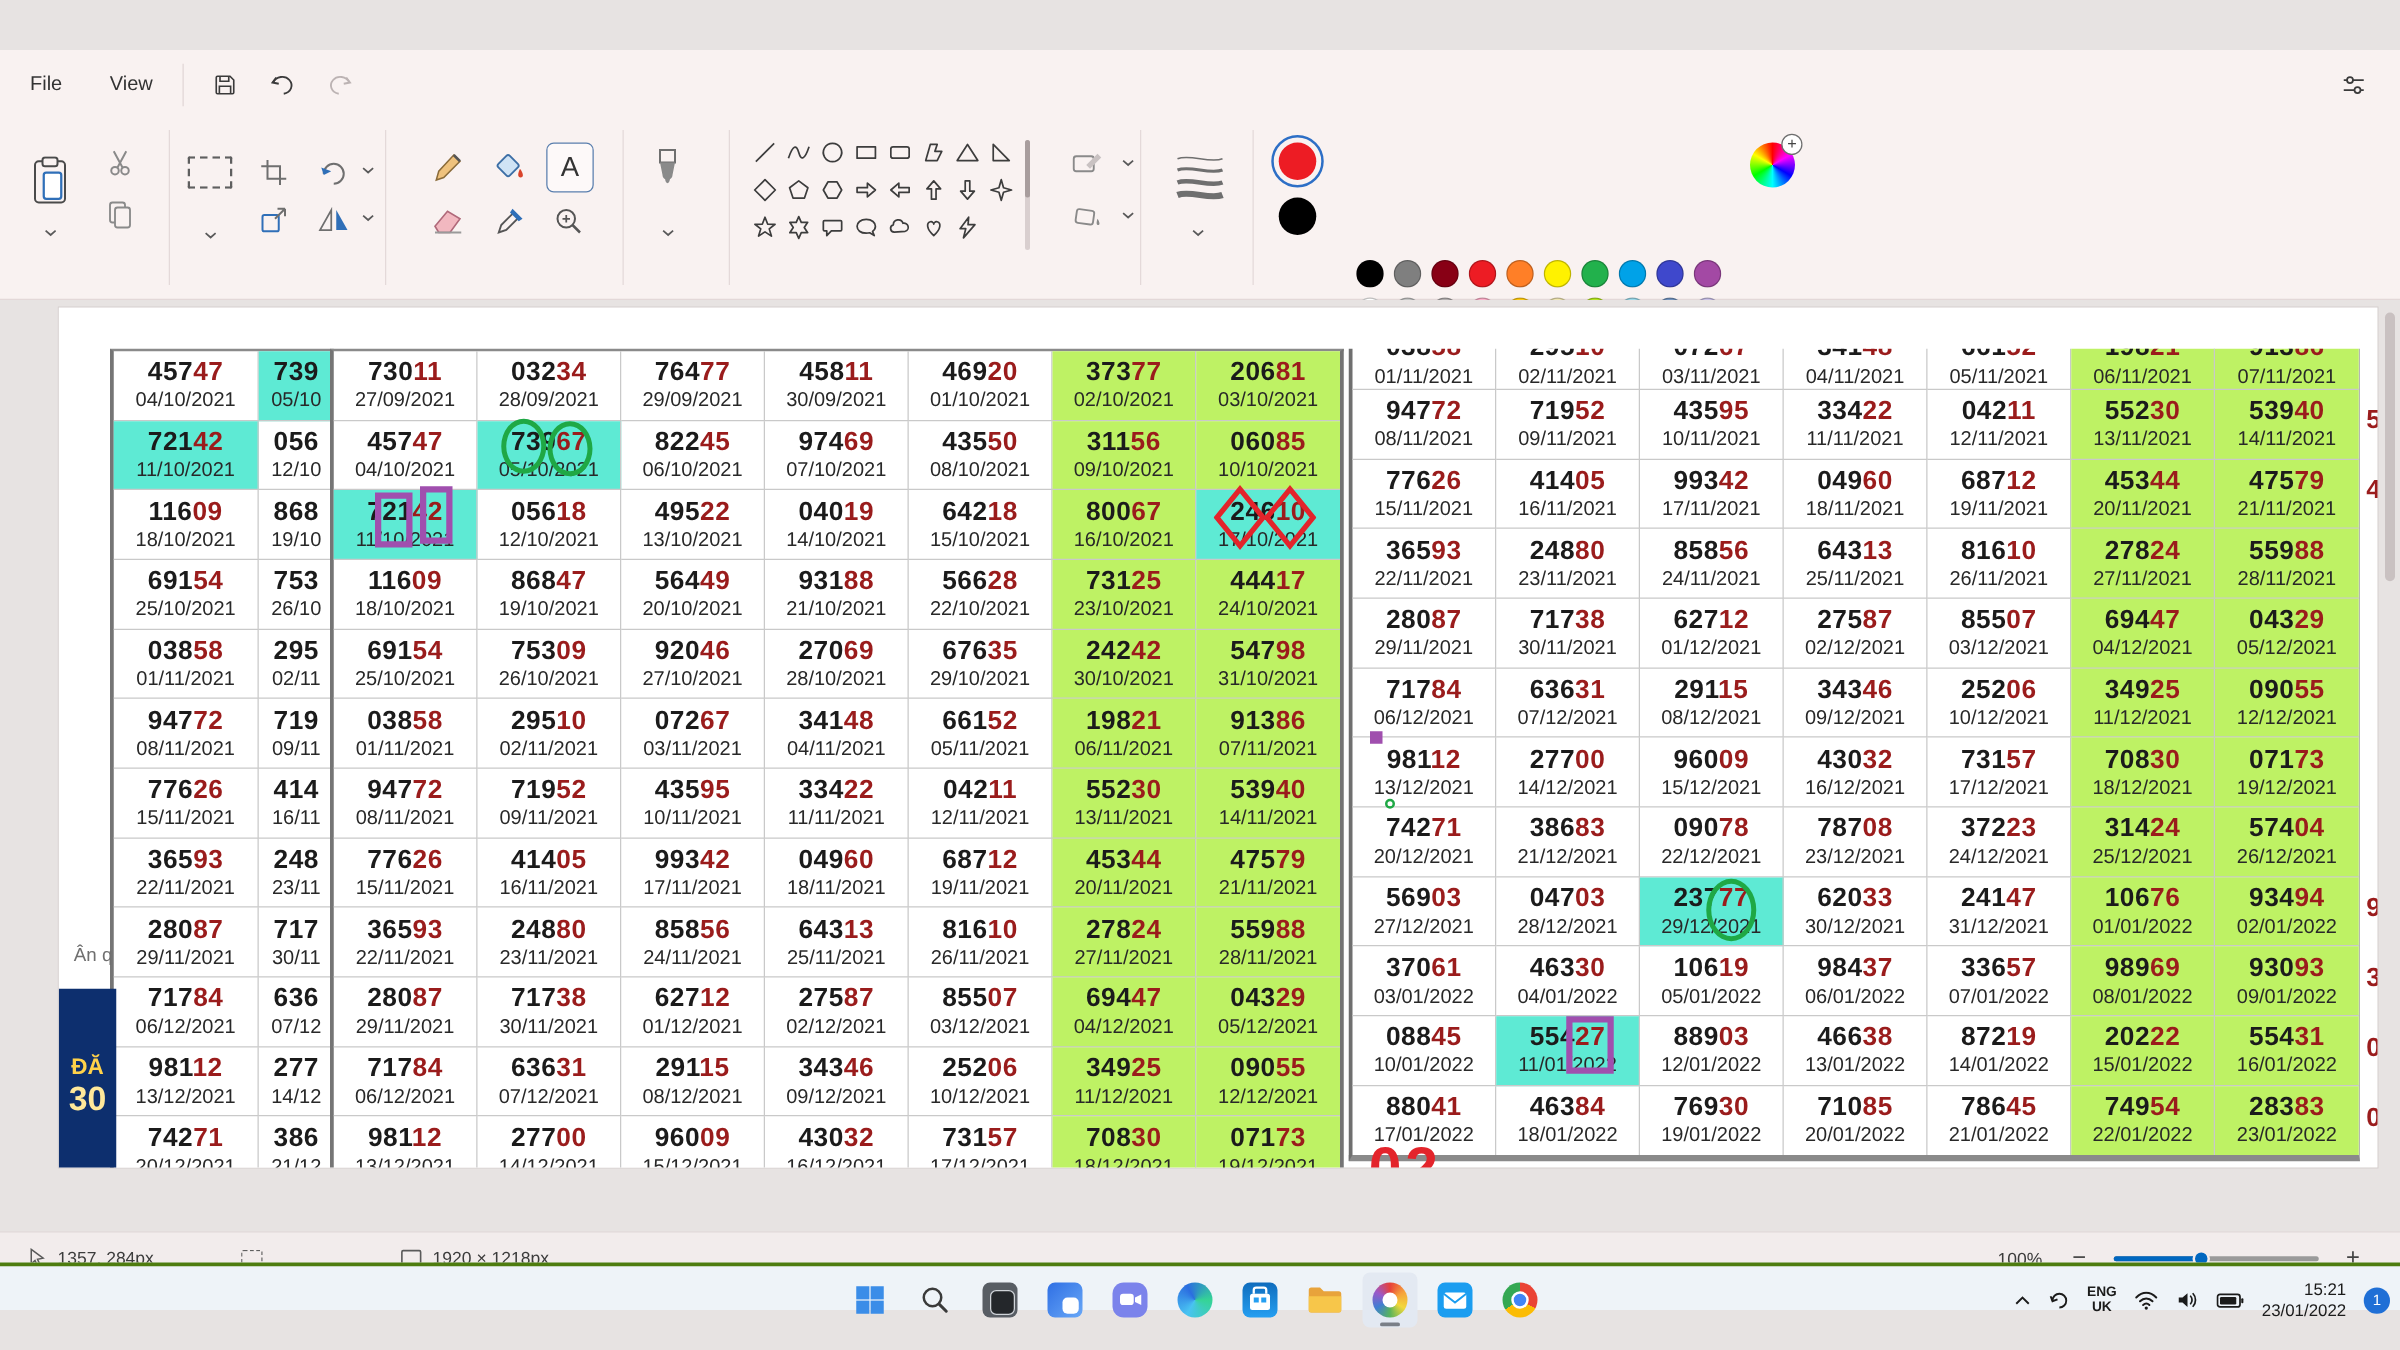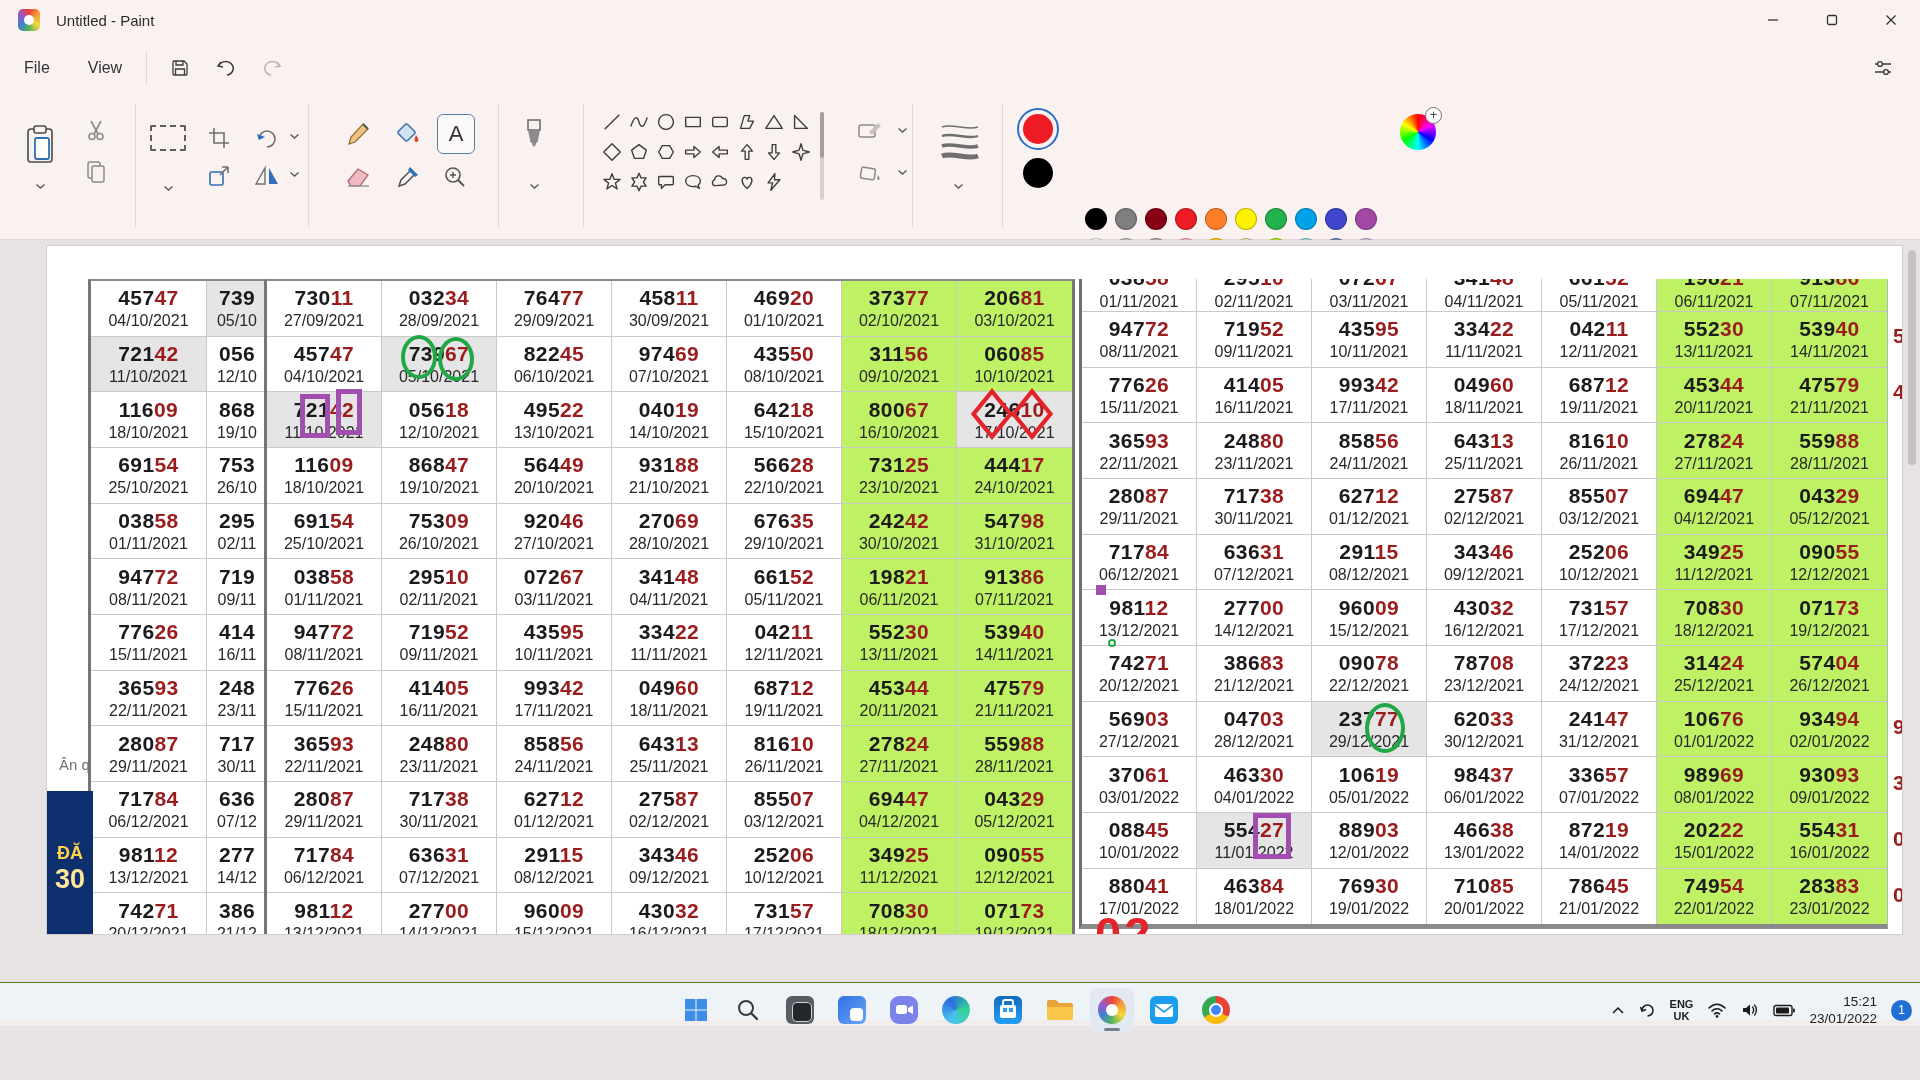--- a/index.html
+++ b/index.html
@@ -44,21 +44,21 @@
   .vscroll{position:absolute;right:2px;top:0;width:12px;height:745px}
   .vscroll .thumb{position:absolute;left:2px;top:10px;width:8px;height:215px;background:#c9c1c1;border-radius:4px}
 
   .tbl{position:absolute;background:#fff}
   .trow{display:grid;height:55.66px}
   .mrow{grid-template-columns:repeat(7,115px)}
   .prow2{grid-template-columns:116px 60px}
   .cell{position:relative;border-right:1px solid #c9c9c9;border-bottom:1px solid #c9c9c9;display:flex;flex-direction:column;align-items:center;justify-content:center;overflow:visible}
   .trow .cell:last-child{border-right:none}
   .tbl .trow:last-child .cell{border-bottom:none}
-  .bg-o{background:#e5e5e5}
+  .bg-o{background:#5eead4}
   .bg-g{background:#bef264}
   .num{font-weight:bold;font-size:21px;line-height:24px;letter-spacing:.4px;white-space:nowrap}
   .nb{color:#1b1b1b}.nr{color:#9a1c1c}
   .date{font-size:16px;line-height:19px;color:#282828;white-space:nowrap;margin-top:1px}
   .clip{height:12px;overflow:hidden;width:100%;text-align:center}
   .clip .num{margin-top:-13px;display:block}
   .left-partial{border-left:3px solid #757575;border-top:2px solid #8a8a8a}
   .left-main{border-left:3px solid #757575;border-right:3px solid #757575;border-top:2px solid #8a8a8a;border-bottom:1px solid #b5b5b5}
   .right-tbl{border-left:3px solid #6f6f6f;border-bottom:5px solid #8a8a8a;border-right:1px solid #b5b5b5}
 
@@ -81,57 +81,36 @@
   
   .statusbar{position:absolute;left:0;top:985px;width:1920px;height:41px;background:#f2ecec;border-top:1px solid #e0d7d7;display:flex;align-items:center;font-size:14px;color:#3c3c3c}
   .sb-item{display:flex;align-items:center;gap:8px;margin-left:22px}
   .sb-right{position:absolute;right:0;top:0;height:41px;display:flex;align-items:center}
   .zoom-slider{position:relative;width:164px;height:4px;background:#9a9a9a;border-radius:2px;margin:0 14px}
   .zoom-fill{position:absolute;left:0;top:0;height:4px;width:70px;background:#0067c0;border-radius:2px}
   .zoom-thumb{position:absolute;left:63px;top:-5px;width:14px;height:14px;border-radius:50%;background:#0067c0;border:2px solid #f2ecec}
   .zbtn{font-size:19px;color:#444;padding:0 8px}
 
   
-  .taskbar{position:absolute;left:0;top:982px;width:1920px;height:38px;background:#eef3f8;border-top:1px solid #4d7c0f}
+  .taskbar{position:absolute;left:0;top:1010px;width:1920px;height:38px;background:#eef3f8;border-top:3px solid #4d7c0f}
   .tb-center{position:absolute;left:674px;top:5px;display:flex}
   .tb-ic{width:44px;height:44px;border-radius:6px;display:flex;align-items:center;justify-content:center;position:relative;margin-right:8px}
   .tb-ic.active{background:#e3e9f2}
   .tb-ic.active:after{content:"";position:absolute;bottom:1px;left:14px;width:16px;height:3px;border-radius:2px;background:#7a7f87}
   .tray{position:absolute;right:8px;top:0;height:54px;display:flex;align-items:center;gap:14px;color:#1b1b1b}
   .lang{font-size:11px;font-weight:bold;line-height:12px;text-align:center}
   .clock{font-size:13.5px;line-height:17px;text-align:right}
   .nbadge{width:21px;height:21px;border-radius:50%;background:#1f6fd6;color:#fff;font-size:12px;display:flex;align-items:center;justify-content:center}
   .ico28{width:28px;height:28px;border-radius:6px;position:relative}
 </style>
 </head>
 <body>
 
 <div id="root">
 
-  <div class="titlebar">
-    <div class="app-logo"></div>
-    <div class="title-text">Untitled - Paint</div>
-    <div class="winbtns">
-      <div class="winbtn">
-          <svg width="12" height="12">
-            <path d="M1 6 H11" stroke="#333" stroke-width="1.3"></path>
-          </svg>
-        </div>
-      <div class="winbtn">
-          <svg width="12" height="12">
-            <rect x="1.5" y="1.5" width="9" height="9" rx="1.5" fill="none" stroke="#333" stroke-width="1.3"></rect>
-          </svg>
-        </div>
-      <div class="winbtn">
-          <svg width="12" height="12">
-            <path d="M1.5 1.5 L10.5 10.5 M10.5 1.5 L1.5 10.5" stroke="#333" stroke-width="1.3"></path>
-          </svg>
-        </div>
-    </div>
-  </div>
 
   <div class="menubar">
     <div class="menu-item">File</div>
     <div class="menu-item">View</div>
     <div class="mdiv"></div>
     <div class="mbtn">
       <svg width="20" height="20" viewBox="0 0 20 20">
           <path d="M3 4 Q3 3 4 3 H14 L17 6 V16 Q17 17 16 17 H4 Q3 17 3 16 Z M6 3 V7 H13 V3 M5.5 17 V11 H14.5 V17" fill="none" stroke="#3b3b3b" stroke-width="1.3"></path>
         </svg>
     </div>

